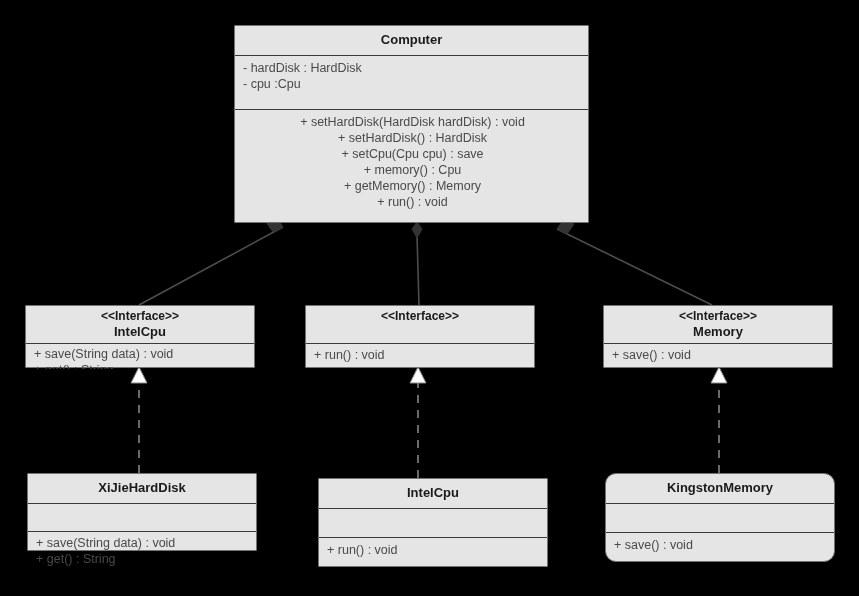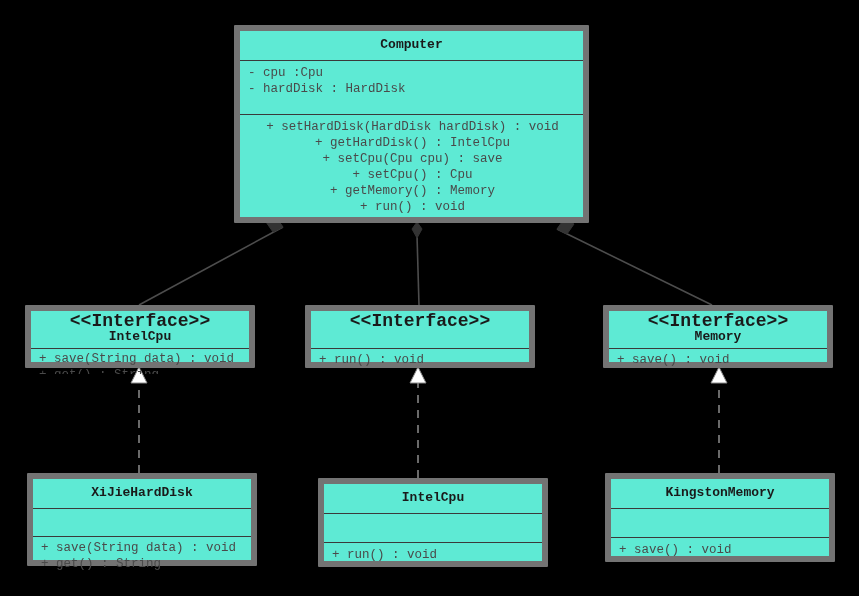--- a/index.html
+++ b/index.html
@@ -19,46 +19,45 @@
   svg.edges {
     position: absolute;
     left: 0;
     top: 0;
     width: 859px;
     height: 596px;
     pointer-events: none;
   }
   .uml-class {
     position: absolute;
-    background: #5eead4;
-    border: 6px solid #737373;
+    background: #e5e5e5;
+    border: 1px solid #737373;
     box-sizing: border-box;
     border-radius: 1px;
     z-index: 5;
-    font-family: Liberation Mono, monospace;
   }
   .compartment {
     box-sizing: border-box;
     overflow: hidden;
   }
   .compartment + .compartment {
     border-top: 1px solid #3a3a3a;
   }
   .c-title {
     text-align: center;
     font-weight: bold;
     color: #1a1a1a;
     font-size: 13px;
     line-height: 15px;
     padding: 6px 4px 6px 4px;
   }
   .c-title .stereotype {
     display: block;
     font-weight: bold;
-    font-size: 18px;
+    font-size: 12px;
     letter-spacing: 0px;
   }
   .c-title .cname {
     display: block;
     font-weight: bold;
     font-size: 13px;
   }
   .c-members {
     padding: 4px 6px 4px 8px;
     color: #4a4a4a;
@@ -109,28 +108,28 @@
       <line x1="719" y1="473" x2="719" y2="383" stroke="#6a6a6a" stroke-width="2" stroke-dasharray="8,7"></line>
       <polygon points="719,367 711,383 727,383" fill="#ffffff" stroke="#8a8a8a" stroke-width="1"></polygon>
     </g>
   </svg>
 
   <div class="uml-class" style="left:234px; top:25px; width:355px; height:198px;">
     <div class="compartment c-title" style="height:29px;">
       <span class="cname">Computer</span>
     </div>
     <div class="compartment c-members" style="height:54px;">
+      <span class="member">- hardDisk : HardDisk</span>
       <span class="member">- cpu :Cpu</span>
-      <span class="member">- hardDisk : HardDisk</span>
     </div>
     <div class="compartment c-members" style="height:115px;text-align:center;">
       <span class="member">+ setHardDisk(HardDisk hardDisk) : void</span>
-      <span class="member">+ getHardDisk() : IntelCpu</span>
+      <span class="member">+ setHardDisk() : HardDisk</span>
       <span class="member">+ setCpu(Cpu cpu) : save</span>
-      <span class="member">+ setCpu() : Cpu</span>
+      <span class="member">+ memory() : Cpu</span>
       <span class="member">+ getMemory() : Memory</span>
       <span class="member">+ run() : void</span>
     </div>
   </div>
 
   <div class="uml-class" style="left:25px; top:305px; width:230px; height:63px;">
     <div class="compartment c-title" style="height:37px; padding-top:3px;">
       <span class="stereotype">&lt;&lt;Interface&gt;&gt;</span>
       <span class="cname">IntelCpu</span>
     </div>
@@ -152,42 +151,42 @@
   <div class="uml-class" style="left:603px; top:305px; width:230px; height:63px;">
     <div class="compartment c-title" style="height:37px; padding-top:3px;">
       <span class="stereotype">&lt;&lt;Interface&gt;&gt;</span>
       <span class="cname">Memory</span>
     </div>
     <div class="compartment c-members" style="height:26px; padding-top:3px;">
       <span class="member">+ save() : void</span>
     </div>
   </div>
 
-  <div class="uml-class" style="left:27px; top:473px; width:230px; height:93px;">
+  <div class="uml-class" style="left:27px; top:473px; width:230px; height:78px;">
     <div class="compartment c-title" style="height:29px;">
       <span class="cname">XiJieHardDisk</span>
     </div>
     <div class="compartment c-empty" style="height:28px;"></div>
     <div class="compartment c-members" style="height:40px; padding-top:3px;">
       <span class="member">+ save(String data) : void</span>
       <span class="member">+ get() : String</span>
     </div>
   </div>
 
   <div class="uml-class" style="left:318px; top:478px; width:230px; height:89px;">
     <div class="compartment c-title" style="height:29px;">
       <span class="cname">IntelCpu</span>
     </div>
     <div class="compartment c-empty" style="height:29px;"></div>
     <div class="compartment c-members" style="height:29px; padding-top:4px;">
       <span class="member">+ run() : void</span>
     </div>
   </div>
 
-  <div class="uml-class" style="left:605px; top:473px; width:230px; height:89px;">
+  <div class="uml-class" style="left:605px; top:473px; width:230px; height:89px;border-radius:11px;">
     <div class="compartment c-title" style="height:29px;">
       <span class="cname">KingstonMemory</span>
     </div>
     <div class="compartment c-empty" style="height:29px;"></div>
     <div class="compartment c-members" style="height:29px; padding-top:4px;">
       <span class="member">+ save() : void</span>
     </div>
   </div>
 
 </div>

